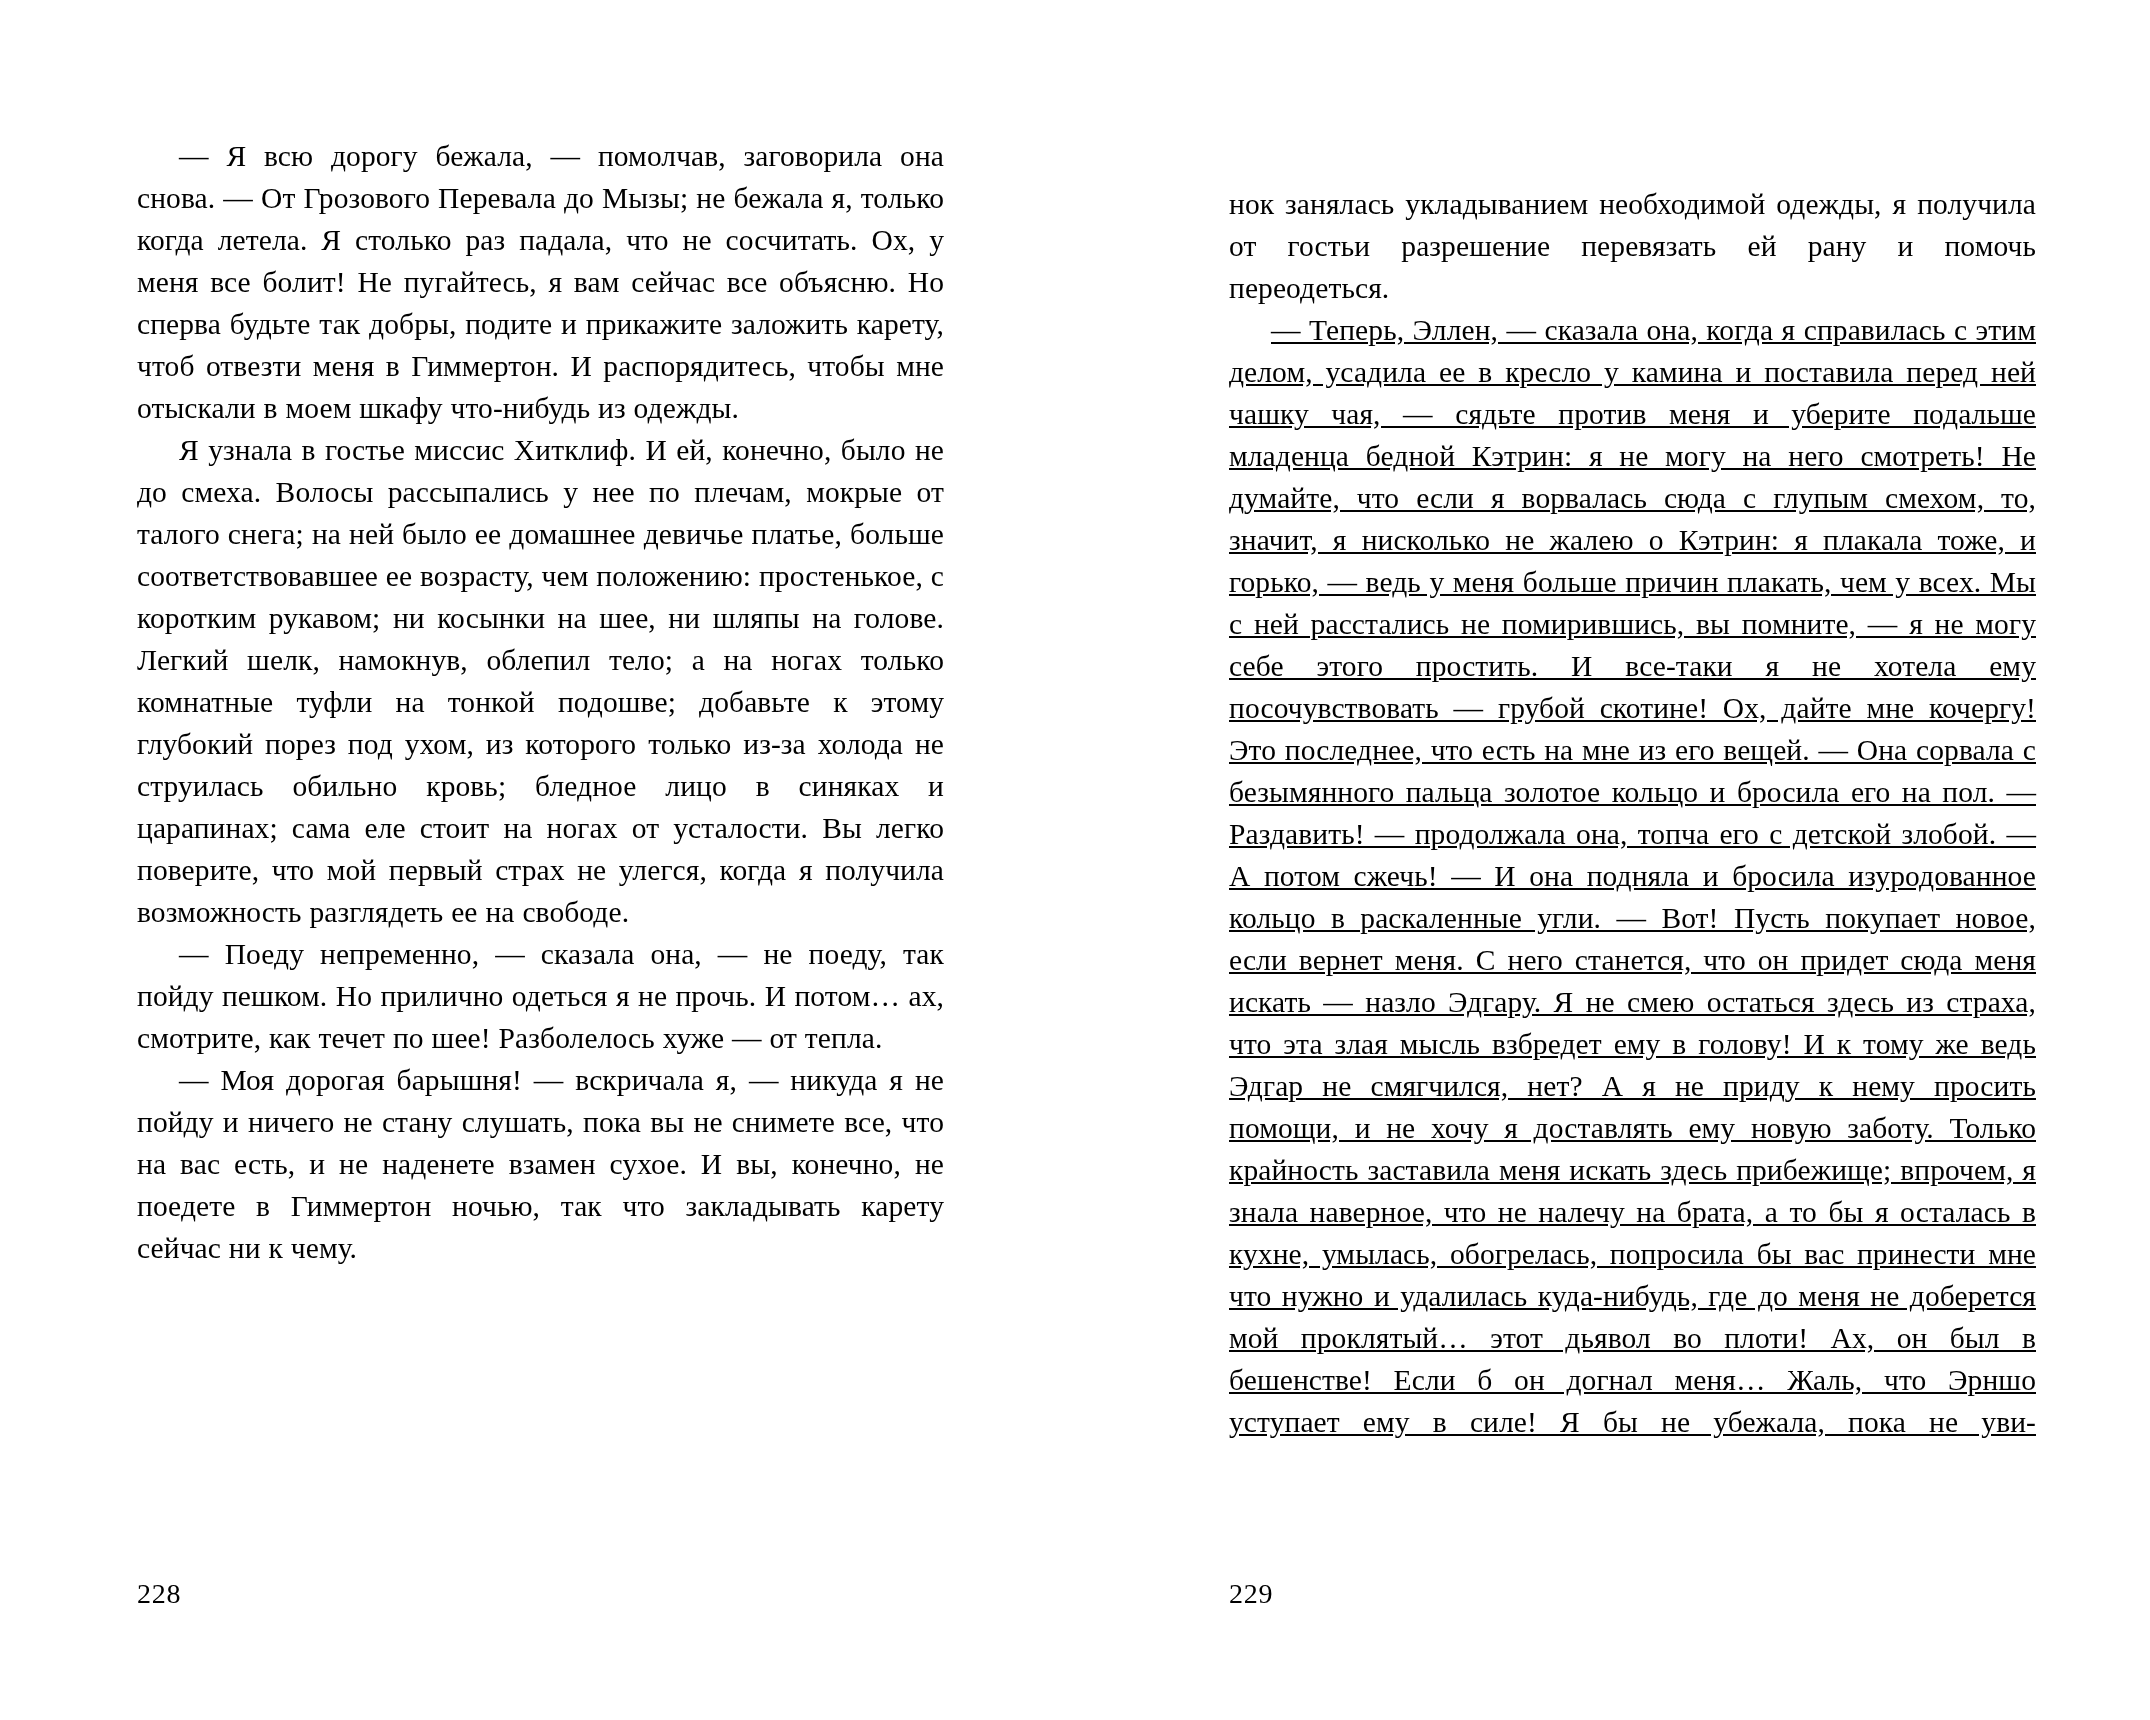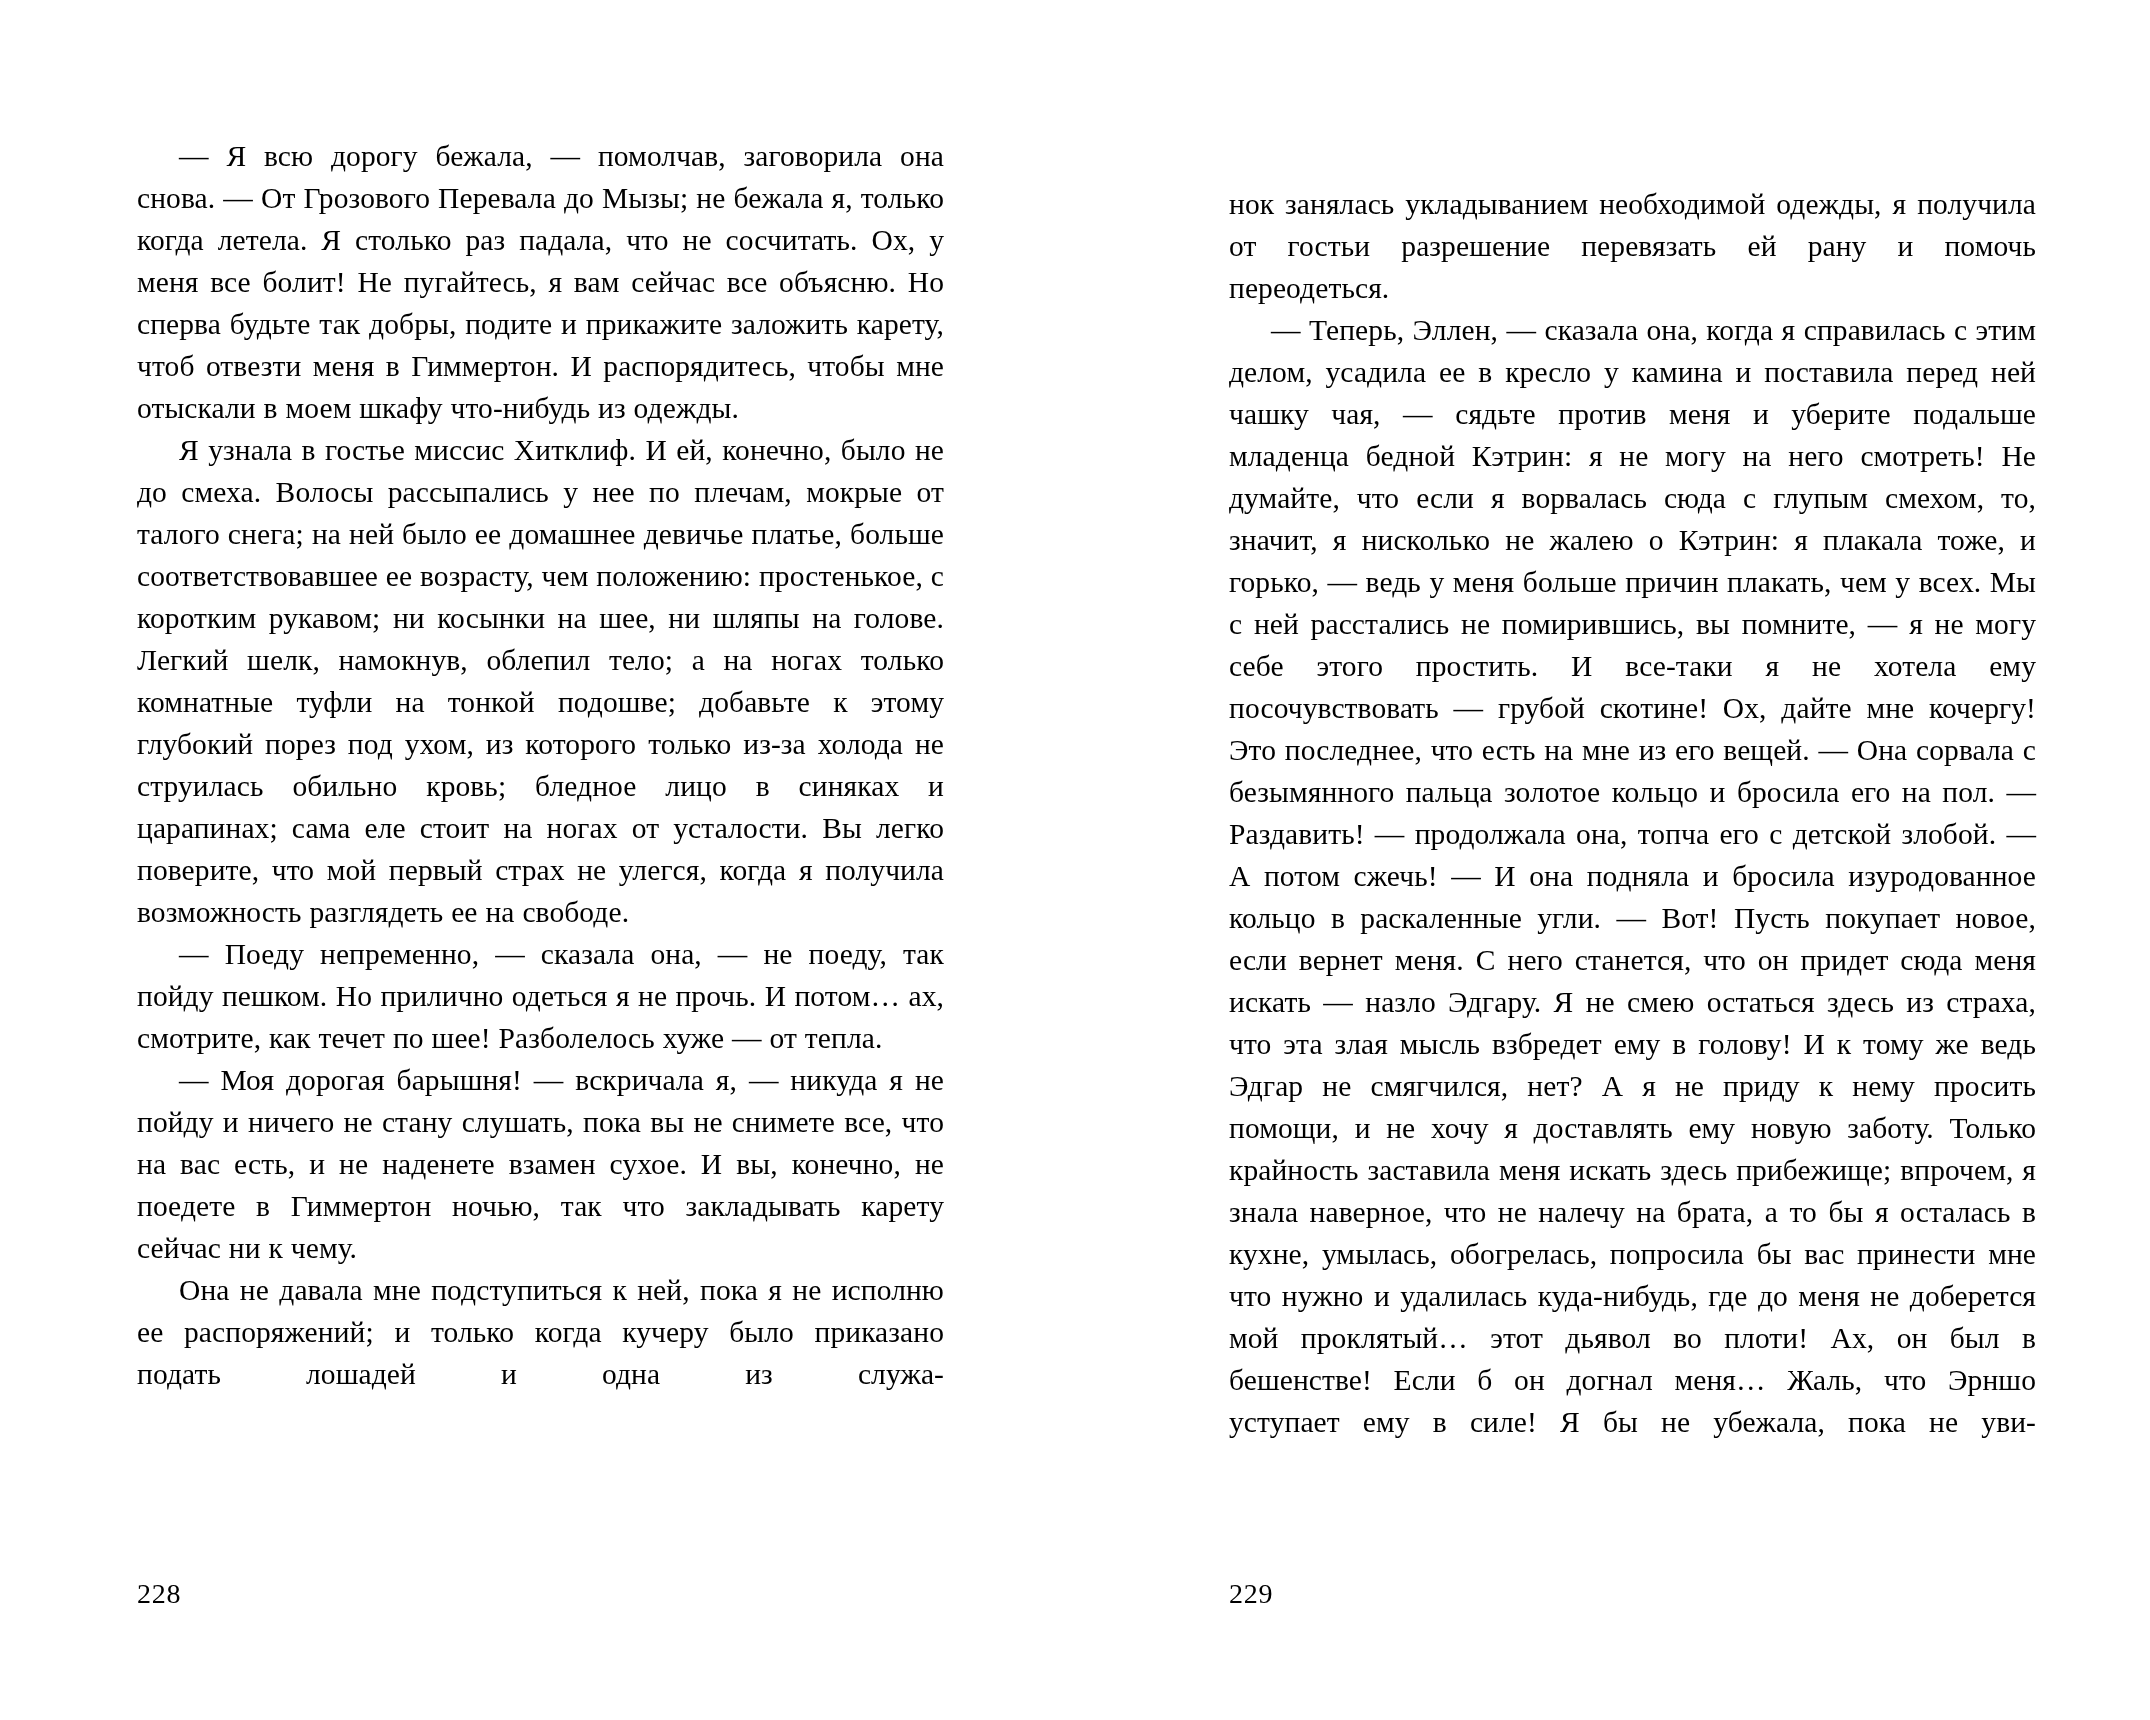--- a/index.html
+++ b/index.html
@@ -53,20 +53,21 @@
 
   
   .para.cont {
     text-indent: 0;
     margin-top: 48px;
   }
 
   
   .para.clipped {
     text-align-last: justify;
+    text-decoration: underline;
   }
 
   
 
   .folio {
     position: absolute;
     top: 1578px;
     width: 100%;
     font-size: 28px;
     line-height: 32px;
@@ -86,21 +87,20 @@
 <body>
 
 <div class="page-spread">
 
   <div class="page page-left">
     <div class="text-block">
       <p class="para">— Я всю дорогу бежала, — помолчав, заговорила она снова. — От Грозового Перевала до Мызы; не бежала я, только когда летела. Я столько раз падала, что не сосчитать. Ох, у меня все болит! Не пугайтесь, я вам сейчас все объясню. Но сперва будьте так добры, подите и прикажите заложить карету, чтоб отвезти меня в Гиммертон. И распорядитесь, чтобы мне отыскали в моем шкафу что-нибудь из одежды.</p>
       <p class="para">Я узнала в гостье миссис Хитклиф. И ей, конечно, было не до смеха. Волосы рассыпались у нее по плечам, мокрые от талого снега; на ней было ее домашнее девичье платье, больше соответствовавшее ее возрасту, чем положению: простенькое, с коротким рукавом; ни косынки на шее, ни шляпы на голове. Легкий шелк, намокнув, облепил тело; а на ногах только комнатные туфли на тонкой подошве; добавьте к этому глубокий порез под ухом, из которого только из-за холода не струилась обильно кровь; бледное лицо в синяках и царапинах; сама еле стоит на ногах от усталости. Вы легко поверите, что мой первый страх не улегся, когда я получила возможность разглядеть ее на свободе.</p>
       <p class="para">— Поеду непременно, — сказала она, — не поеду, так пойду пешком. Но прилично одеться я не прочь. И потом… ах, смотрите, как течет по шее! Разболелось хуже — от тепла.</p>
       <p class="para">— Моя дорогая барышня! — вскричала я, — никуда я не пойду и ничего не стану слушать, пока вы не снимете все, что на вас есть, и не наденете взамен сухое. И вы, конечно, не поедете в Гиммертон ночью, так что закладывать карету сейчас ни к чему.</p>
-      <p class="para clipped">Она не давала мне подступиться к ней, пока я не исполню ее распоряжений; и только когда кучеру было приказано подать лошадей и одна из служа-</p>
     </div>
     <div class="folio">228</div>
   </div>
 
   <div class="gutter"></div>
 
   <div class="page page-right">
     <div class="text-block">
       <p class="para cont">нок занялась укладыванием необходимой одежды, я получила от гостьи разрешение перевязать ей рану и помочь переодеться.</p>
       <p class="para clipped">— Теперь, Эллен, — сказала она, когда я справилась с этим делом, усадила ее в кресло у камина и поставила перед ней чашку чая, — сядьте против меня и уберите подальше младенца бедной Кэтрин: я не могу на него смотреть! Не думайте, что если я ворвалась сюда с глупым смехом, то, значит, я нисколько не жалею о Кэтрин: я плакала тоже, и горько, — ведь у меня больше причин плакать, чем у всех. Мы с ней расстались не помирившись, вы помните, — я не могу себе этого простить. И все-таки я не хотела ему посочувствовать — грубой скотине! Ох, дайте мне кочергу! Это последнее, что есть на мне из его вещей. — Она сорвала с безымянного пальца золотое кольцо и бросила его на пол. — Раздавить! — продолжала она, топча его с детской злобой. — А потом сжечь! — И она подняла и бросила изуродованное кольцо в раскаленные угли. — Вот! Пусть покупает новое, если вернет меня. С него станется, что он придет сюда меня искать — назло Эдгару. Я не смею остаться здесь из страха, что эта злая мысль взбредет ему в голову! И к тому же ведь Эдгар не смягчился, нет? А я не приду к нему просить помощи, и не хочу я доставлять ему новую заботу. Только крайность заставила меня искать здесь прибежище; впрочем, я знала наверное, что не налечу на брата, а то бы я осталась в кухне, умылась, обогрелась, попросила бы вас принести мне что нужно и удалилась куда-нибудь, где до меня не доберется мой проклятый… этот дьявол во плоти! Ах, он был в бешенстве! Если б он догнал меня… Жаль, что Эрншо уступает ему в силе! Я бы не убежала, пока не уви-</p>

